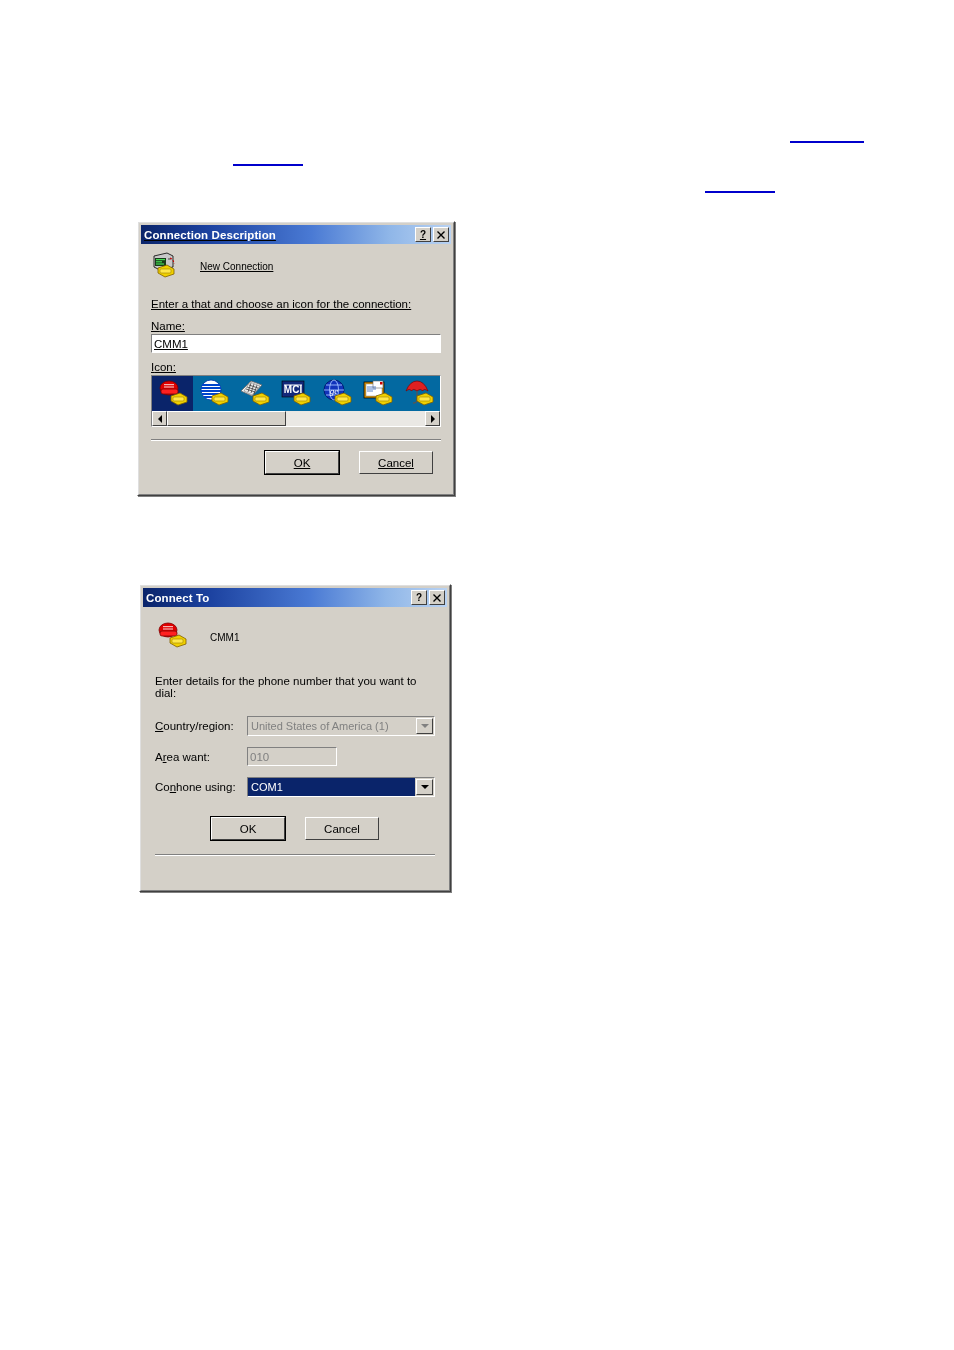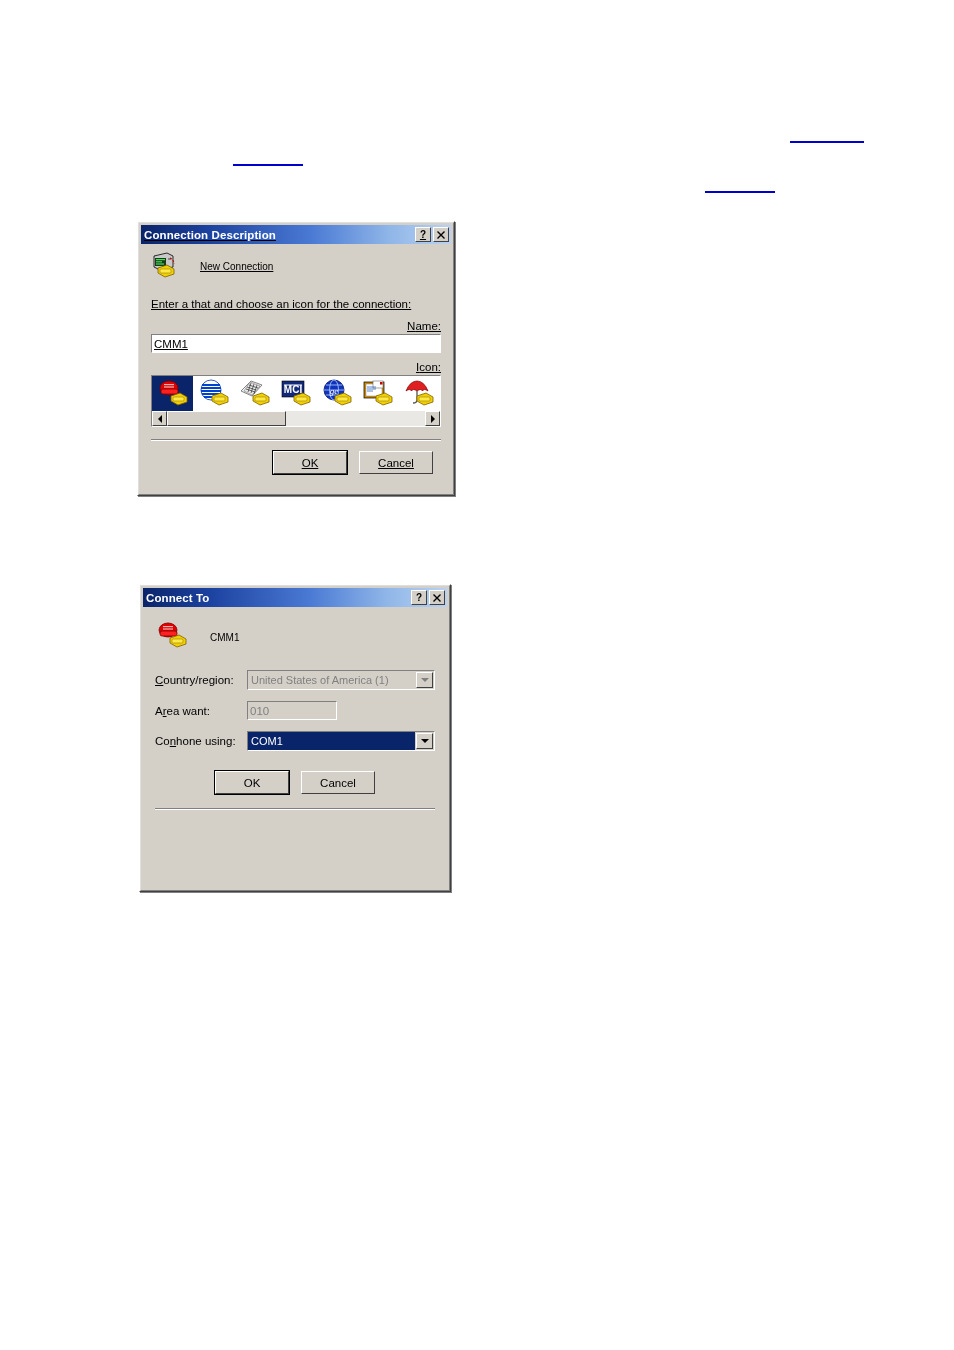--- a/index.html
+++ b/index.html
@@ -75,21 +75,21 @@
   }
 
   .dlg-body { padding: 8px 10px 6px 10px; }
 
   
   .hdr-row { display: flex; align-items: center; gap: 7px; }
   .hdr-caption { font-size: 10px; padding-left: 14px; }
 
   .prompt { margin-top: 18px; font-size: 11.5px; }
 
-  .field-label { font-size: 11.5px; margin-bottom: 2px; text-align: right; }
+  .field-label { font-size: 11.5px; margin-bottom: 2px; }
   .field-label u { text-decoration: underline; }
 
   
   .textbox {
     border-top: 1px solid #808080;
     border-left: 1px solid #808080;
     border-right: 1px solid #ffffff;
     border-bottom: 1px solid #ffffff;
     background: #ffffff;
     height: 19px;
@@ -135,21 +135,21 @@
     border-top: 4px solid #000;
   }
   .arrow-dn.dim { border-top-color: #808080; }
 
   
   .iconbox {
     border-top: 1px solid #808080;
     border-left: 1px solid #808080;
     border-right: 1px solid #ffffff;
     border-bottom: 1px solid #ffffff;
-    background: #ffffff;
+    background: #0369a1;
     height: 52px;
     overflow: hidden;
     position: relative;
   }
   .icon-strip { display: flex; height: 36px; }
   .icon-cell {
     width: 42px; height: 36px;
     display: flex; align-items: center; justify-content: center;
     position: relative;
   }
@@ -190,21 +190,21 @@
   }
 
   
   .groove {
     height: 2px;
     border-top: 1px solid #808080;
     border-bottom: 1px solid #ffffff;
   }
 
   
-  .btn-row { display: flex; justify-content: center; gap: 12px; }
+  .btn-row { display: flex; justify-content: center; gap: 20px; }
   .btn {
     width: 74px; height: 23px;
     background: #d4d0c8;
     border-top: 1px solid #ffffff;
     border-left: 1px solid #ffffff;
     border-right: 1px solid #404040;
     border-bottom: 1px solid #404040;
     display: flex; align-items: center; justify-content: center;
     font-size: 11.5px; color: #000; cursor: default;
     font-family: "Liberation Sans", sans-serif;
@@ -399,20 +399,21 @@
             <rect x="5" y="10" width="17" height="5" rx="2" fill="#ff2020" stroke="#800000" stroke-width="0.8"></rect>
             <rect x="8" y="5" width="10" height="1.2" fill="#ffffff" opacity="0.7"></rect>
             <rect x="8" y="7.4" width="10" height="1.2" fill="#ffffff" opacity="0.7"></rect>
             <polygon points="15,17 24,14 31,18 31,23 22,26 15,22" fill="#f0d000" stroke="#806000" stroke-width="0.8"></polygon>
             <rect x="17" y="18" width="11" height="4" rx="1" fill="#ffe84a" stroke="#a08000" stroke-width="0.6"></rect>
           </svg>
         </span>
         <span class="hdr-caption">CMM1</span>
       </div>
 
+      <div class="prompt" style="margin-top:22px;">Enter details for the phone number that you want to dial:</div>
 
       <div class="lrow" style="margin-top:17px;">
         <span class="lbl"><u>C</u><span>ountry/region:</span></span>
         <span class="ctl">
           <span class="combo" style="display:flex;">
             <span class="combo-text">United States of America (1)</span>
             <span class="combo-arrow">
                 <span class="arrow-dn dim"></span>
               </span>
           </span>

